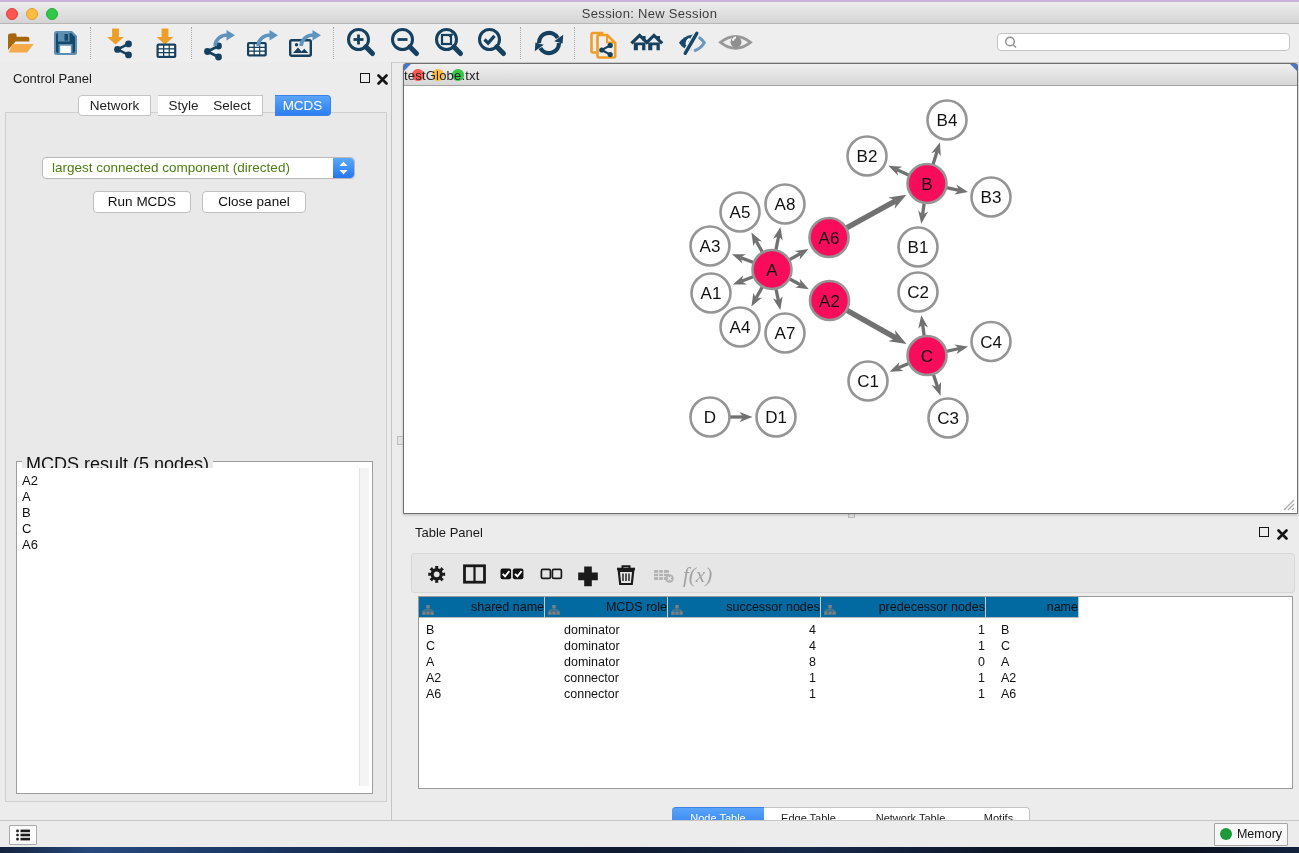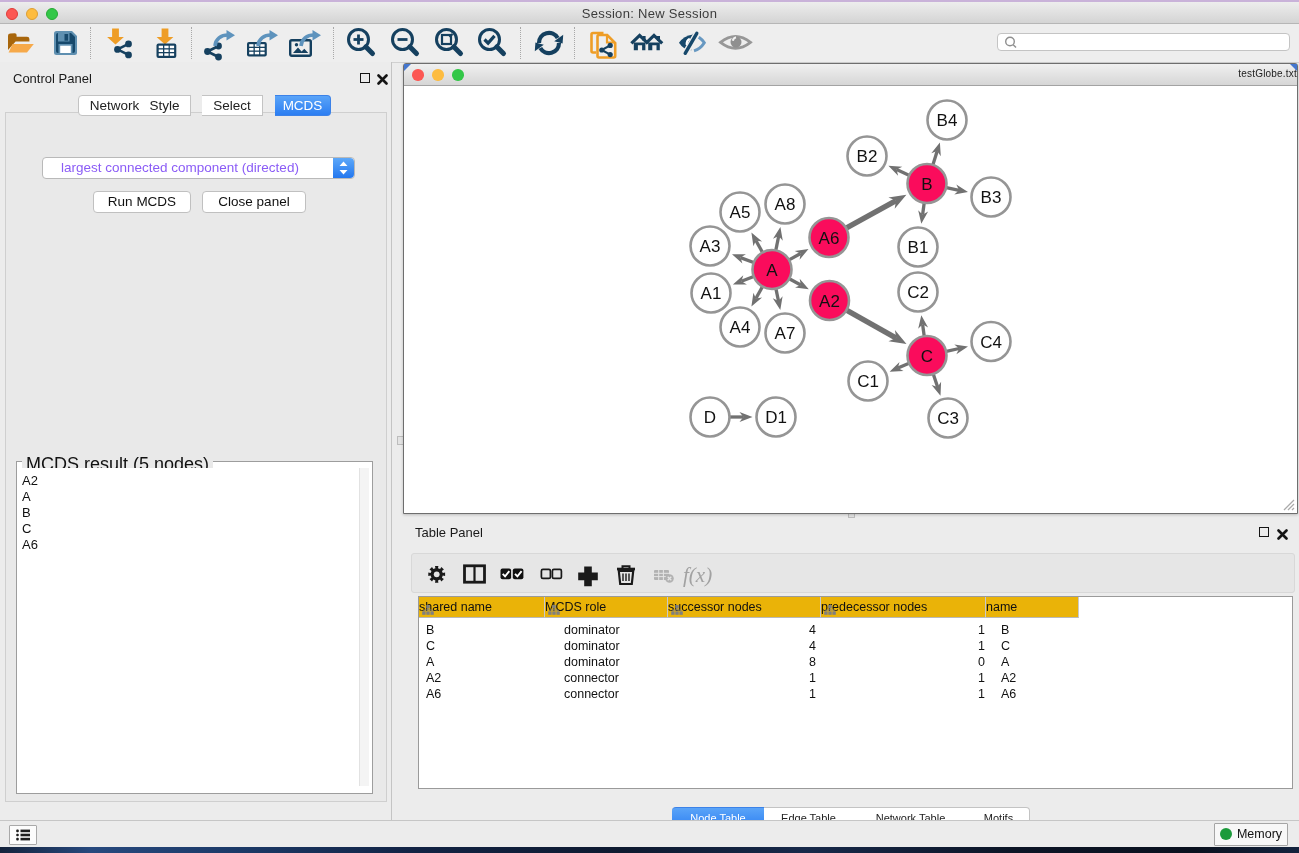--- a/index.html
+++ b/index.html
@@ -29,27 +29,27 @@
 
 #mcdsbox{left:16px;top:399px;width:355px;height:331px;border:1px solid #9d9d9d;background:#fff}
 #mcdslabel{left:22px;top:392px;background:#e9e9e9;padding:0 4px;font-size:18px;color:#111}
 #mcdslist{left:19px;top:406px;width:340px;height:318px;background:#fff;font-size:13px;color:#111;line-height:16px;padding-left:3px;padding-top:5px;box-sizing:border-box}
 #mcdsscroll{left:359px;top:406px;width:9px;height:318px;background:#f4f4f4;border-left:1px solid #e2e2e2}
 
 #netwin{left:403px;top:63px;width:895px;height:451px;box-sizing:border-box;background:#fff;border:1px solid #6e6e6e;border-radius:3px 3px 0 0;
   box-shadow:0 1px 3px rgba(0,0,0,.2)}
 #nettitle{left:0;top:0;width:100%;height:21px;background:linear-gradient(#f0f0f0,#d6d6d6);border-bottom:1px solid #a3a3a3;border-radius:3px 3px 0 0}
 #nettitle .tl{top:5px;width:11.5px;height:11.5px;border-radius:50%}
-#nettitletext{width:100%;text-align:right;top:4px;font-size:10px;color:#222;letter-spacing:0.2px}
+#nettitletext{width:100%;text-align:left;top:4px;font-size:13px;color:#222;letter-spacing:0.2px}
 
 #tpanel{left:403px;top:519px;width:896px;height:301px;background:#ececec}
 #ttoolbar{left:8px;top:34px;width:882px;height:38px;background:#e6e6e6;border:1px solid #d8d8d8;border-radius:3px}
 #ttable{left:15px;top:77px;width:873px;height:191px;background:#fff;border:1px solid #9a9a9a}
-.th{position:absolute;top:0;height:20px;background:#eab308;border-right:1px solid #c9c9c9;border-bottom:1px solid #b9b9b9;
-  font-size:12.5px;color:#111;text-align:left;line-height:20px}
+.th{position:absolute;top:0;height:20px;background:#0369a1;border-right:1px solid #c9c9c9;border-bottom:1px solid #b9b9b9;
+  font-size:12.5px;color:#111;text-align:right;line-height:20px}
 .td{position:absolute;height:16px;font-size:12.5px;color:#111;line-height:16px}
 
 .btab{position:absolute;top:17px;height:21px;background:#fff;border:1px solid #c3c3c3;border-left:none;font-size:11px;color:#222;text-align:center;line-height:21px}
 
 #statusbar{left:0;top:820px;width:1299px;height:27px;background:#ececec;border-top:1px solid #c6c6c6}
 #deskBottom{left:0;top:847px;width:1299px;height:6px;background:linear-gradient(90deg,#14233c 0%,#27497e 7%,#1c3a68 18%,#122344 32%,#0e1a30 48%,#17294a 62%,#0c1526 78%,#0a111f 92%,#13233e 100%)}
 #memorybtn{left:1214px;top:2px;width:72px;height:21px;background:#f7f7f7;border:1px solid #a5a5a5;border-radius:1px;font-size:12.5px;color:#111;line-height:21px;text-align:center}
 #listbtn{left:9px;top:4px;width:26px;height:18px;background:#fcfcfc;border:1px solid #a9a9a9;border-radius:1px}
 </style></head><body>
 <div id="page">
@@ -196,26 +196,26 @@
     </div>
     <div class="abs" id="cpanel">
       <div class="abs ptitle" style="left:13px;top:9px">Control Panel</div>
       <div class="abs floatbtn" style="left:360px;top:11px"></div>
       <div class="abs" style="left:377px;top:9px"><svg width="11" height="11" viewBox="0 0 11 11">
           <path d="M1.5 1.5 L9.5 9.5 M9.5 1.5 L1.5 9.5" stroke="#151515" stroke-width="2.6" stroke-linecap="round"></path>
         </svg></div>
       <div class="abs" id="cpinner" style="border:1px solid #cfcfcf"></div>
       <div class="abs tabrow" style="left:78px;top:33px;width:260px;height:15px">
         <div class="tab first" style="left:0;width:71px">Network</div>
-        <div class="tab" style="left:61px;width:51px">Style</div>
+        <div class="tab" style="left:80px;width:51px">Style</div>
         <div class="tab" style="left:124px;width:60px">Select</div>
         <div class="tab sel last" style="left:197px;width:55px">MCDS</div>
       </div>
       <div class="abs" style="left:42px;top:95px;width:311px;height:20px;background:#fff;border:1px solid #b9b9b9;border-radius:4px">
-        <div style="position:absolute;left:18px;top:2px;font-size:13.5px;color:#8b5cf6">largest connected component (directed)</div>
+        <div style="position:absolute;left:9px;top:2px;font-size:13.5px;color:#4d7c0f">largest connected component (directed)</div>
         <div style="position:absolute;right:0;top:0;width:21px;height:20px;background:linear-gradient(#5da8f9,#2377ef);border-radius:0 4px 4px 0"><svg width="21" height="20">
             <path d="M6.5 8 L10.5 3.5 L14.5 8 z M6.5 12 L10.5 16.5 L14.5 12 z" fill="#fff"></path>
           </svg></div>
       </div>
       <div class="macbtn" style="left:93px;top:129px;width:96px;height:20px;line-height:20px">Run MCDS</div>
       <div class="macbtn" style="left:202px;top:129px;width:102px;height:20px;line-height:20px">Close panel</div>
       <div class="abs" id="mcdsbox"></div>
       <div class="abs" id="mcdslabel">MCDS result (5 nodes)</div>
       <div class="abs" id="mcdslist">A2<br>A<br>B<br>C<br>A6</div>
       <div class="abs" id="mcdsscroll"></div>

